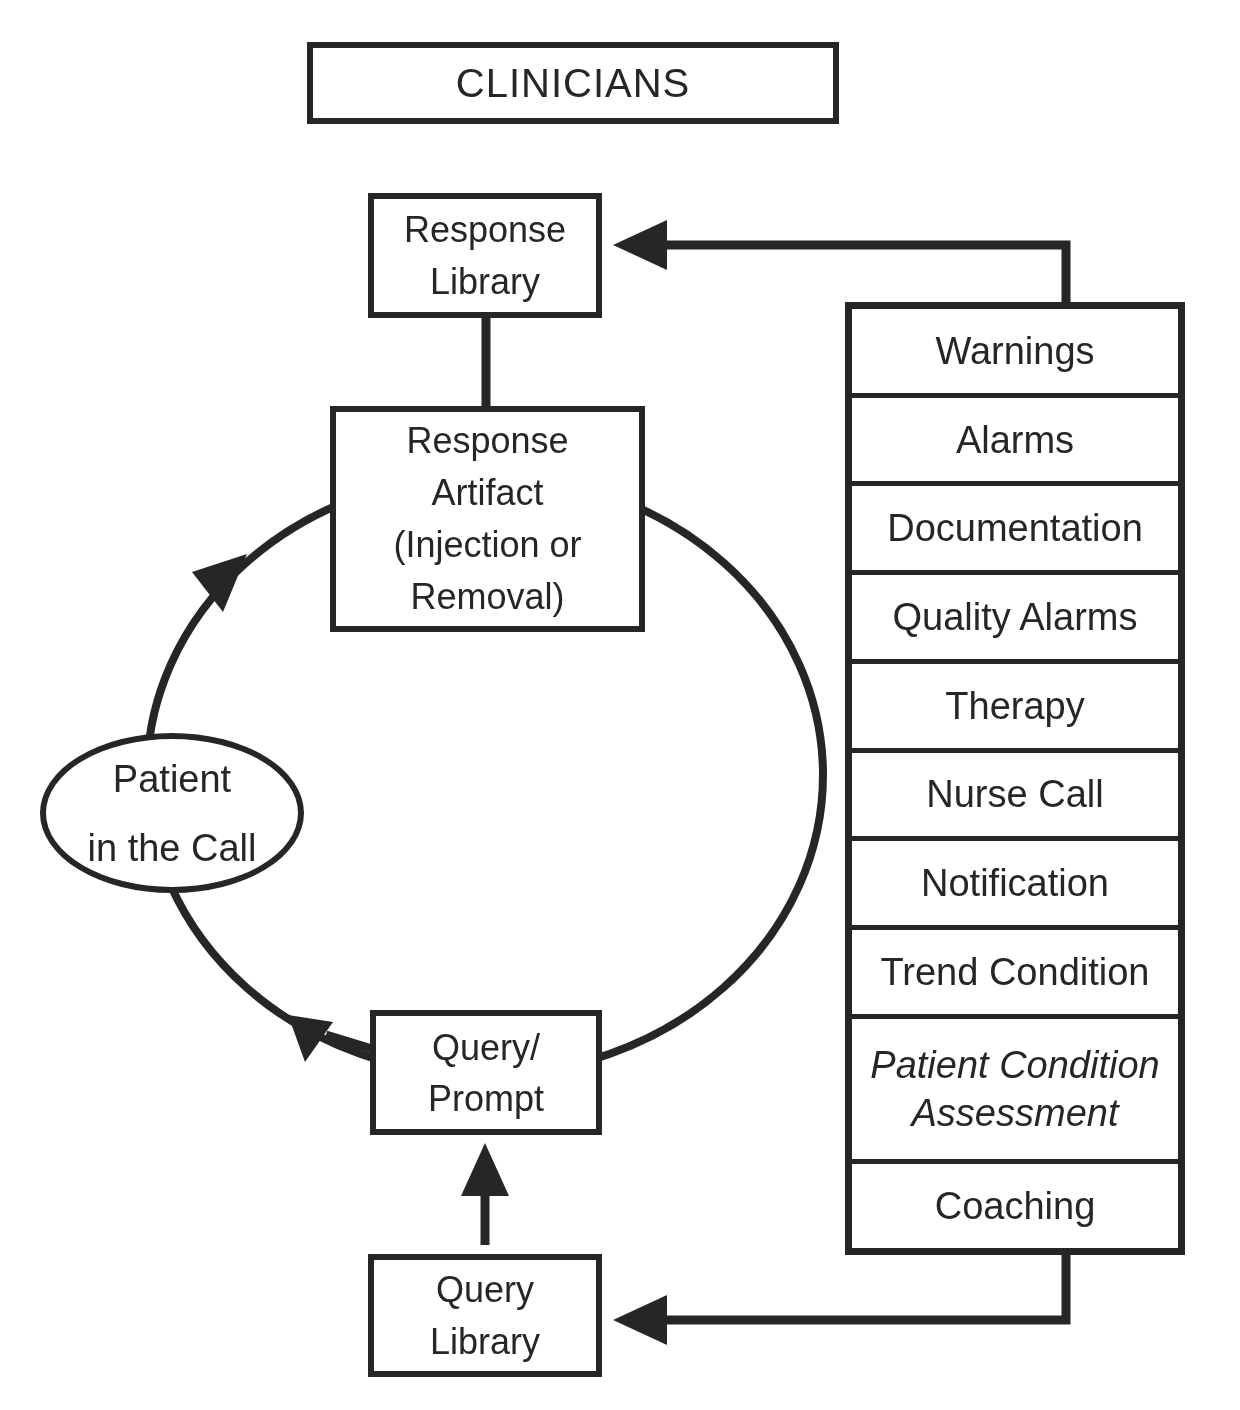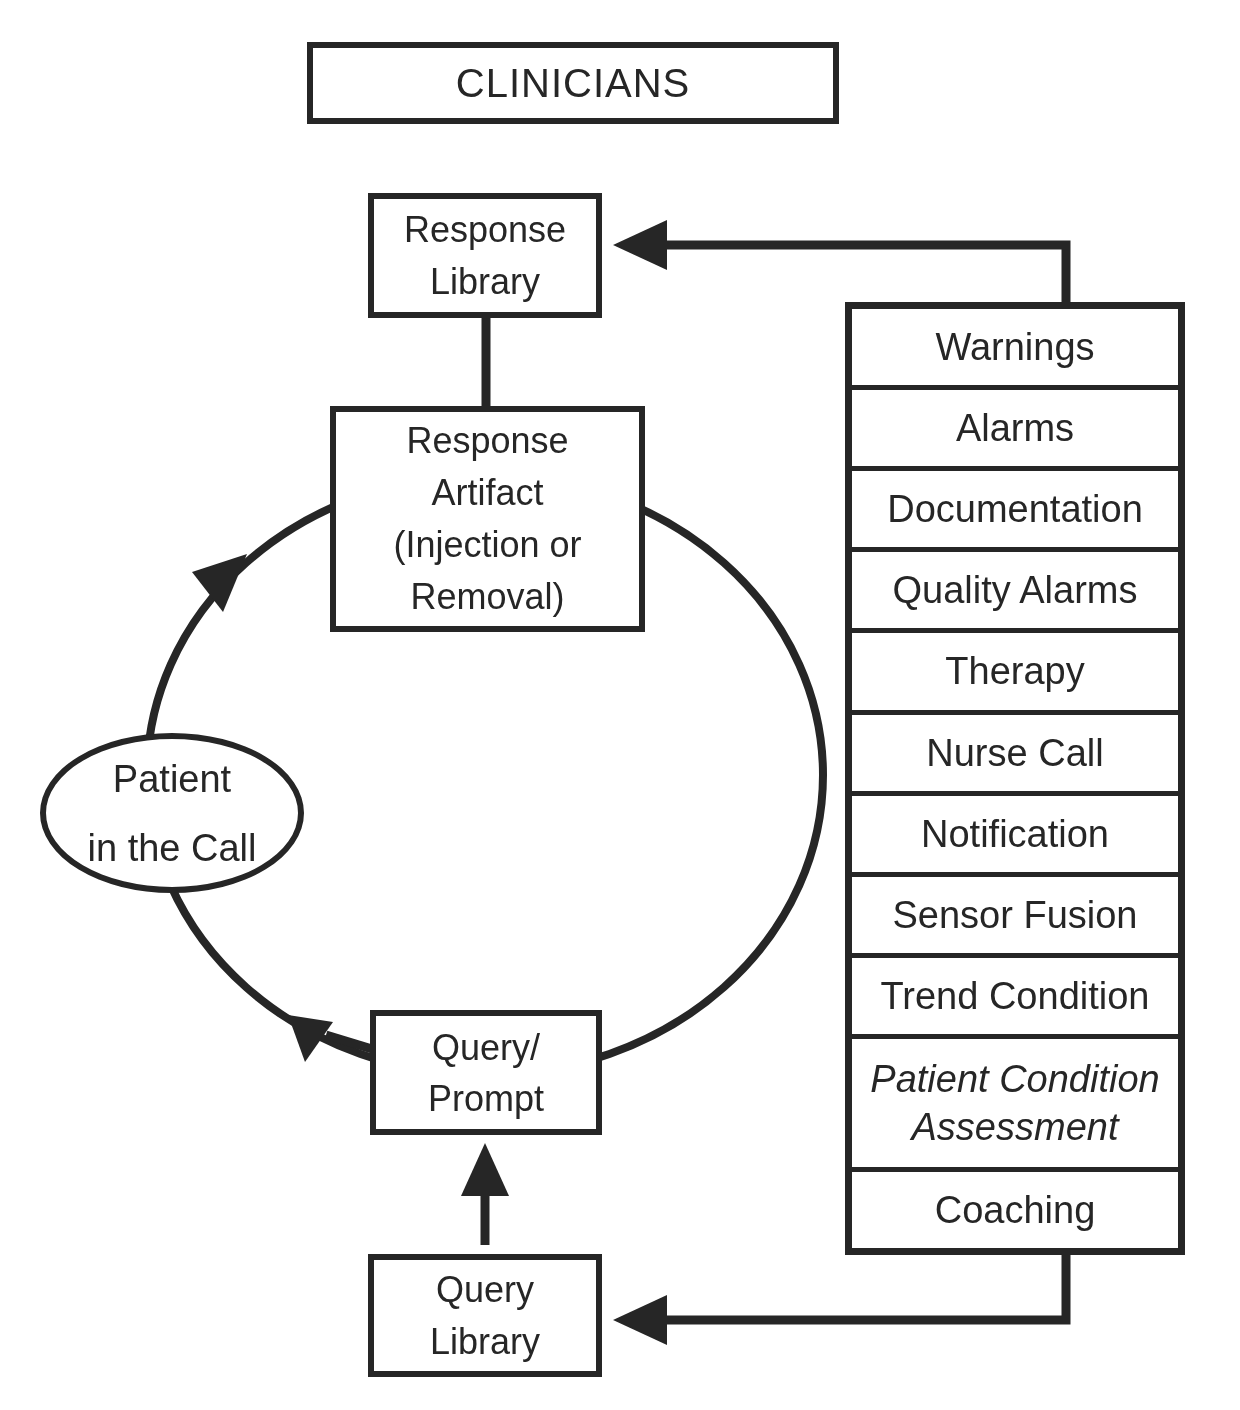--- a/index.html
+++ b/index.html
@@ -173,23 +173,20 @@
     <div class="row">
       <span>Therapy</span>
     </div>
     <div class="row">
       <span>Nurse Call</span>
     </div>
     <div class="row">
       <span>Notification</span>
     </div>
     <div class="row">
-      <span>Sensor Fusion</span>
-    </div>
-    <div class="row">
       <span>Trend Condition</span>
     </div>
     <div class="row tall">
       <span>Patient Condition Assessment</span>
     </div>
     <div class="row">
       <span>Coaching</span>
     </div>
   </div>
 

